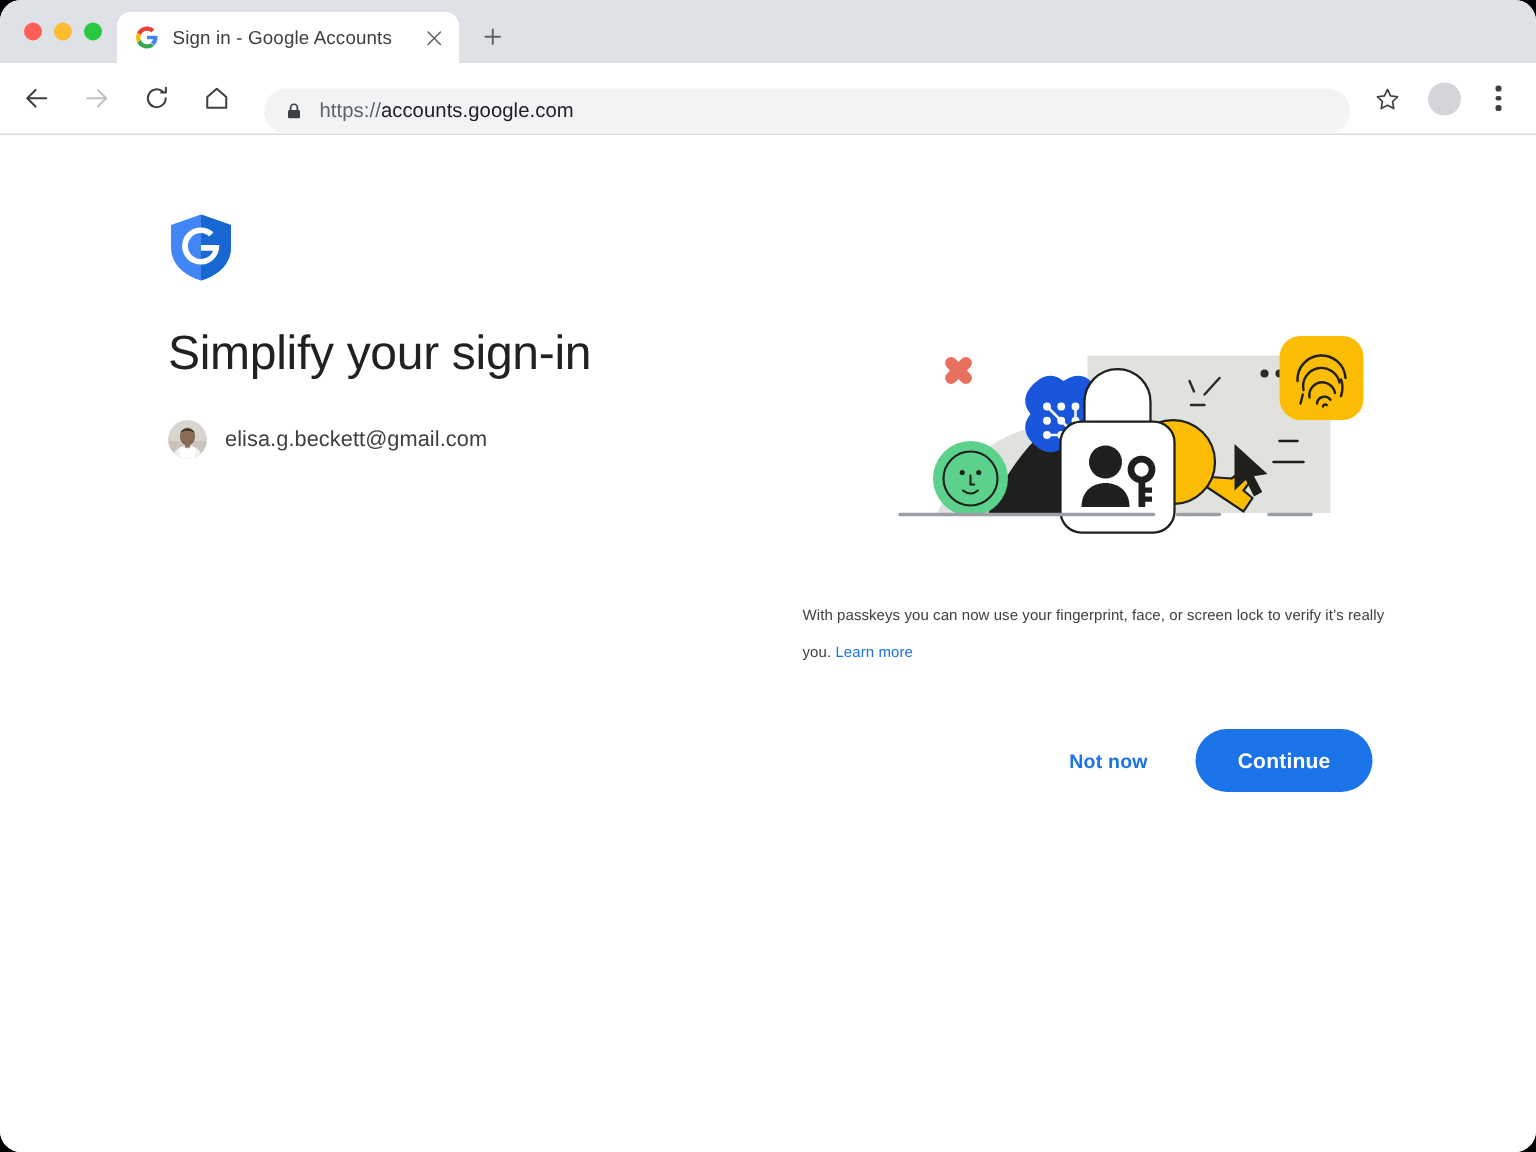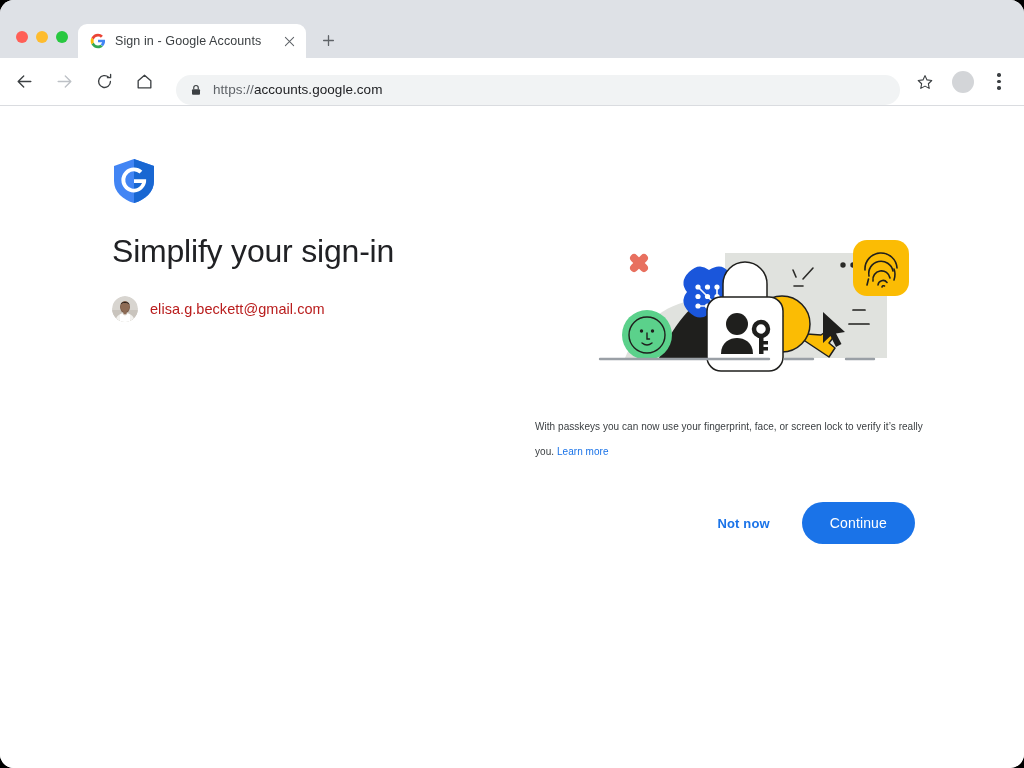--- a/index.html
+++ b/index.html
@@ -21,21 +21,21 @@
     background: #ffffff;
     border-radius: 14px;
     overflow: hidden;
     display: flex;
     flex-direction: column;
   }
 
   
   .tab-strip {
     position: relative;
-    height: 58px;
+    height: 42px;
     background: #dee1e6;
     display: flex;
     align-items: flex-end;
     padding-left: 12px;
     flex: 0 0 auto;
   }
 
   .traffic-lights {
     display: flex;
     align-items: center;
@@ -223,21 +223,21 @@
   .account-avatar {
     width: 26px; height: 26px;
     border-radius: 50%;
     flex: 0 0 26px;
     overflow: hidden;
     display: block;
   }
 
   .account-email {
     font-size: 14.5px;
-    color: #b91c1c;
+    color: #404040;
     letter-spacing: 0.05px;
   }
 
   
   .right-col {
     position: absolute;
     left: 535px;
     top: 130px;
     width: 400px;
   }
@@ -278,21 +278,21 @@
     background: transparent;
     border: none;
     padding: 9px 10px;
     border-radius: 4px;
     letter-spacing: 0.15px;
     font-family: inherit;
   }
 
   .btn-primary {
     font-size: 14px;
-    font-weight: 400;
+    font-weight: 700;
     color: #ffffff;
     background: #1a73e8;
     border: none;
     padding: 13px 28px;
     border-radius: 22px;
     letter-spacing: 0.15px;
     font-family: inherit;
   }
 </style>
 </head>

